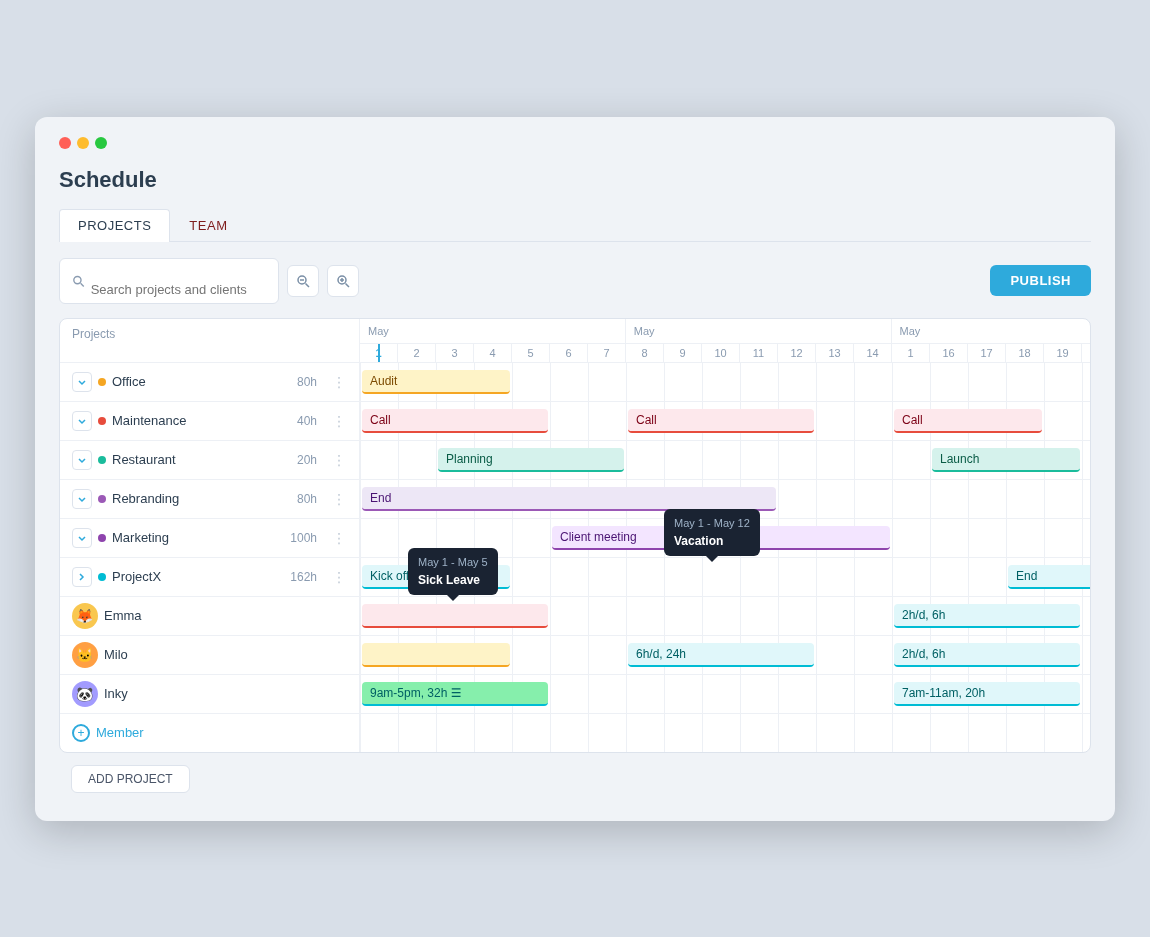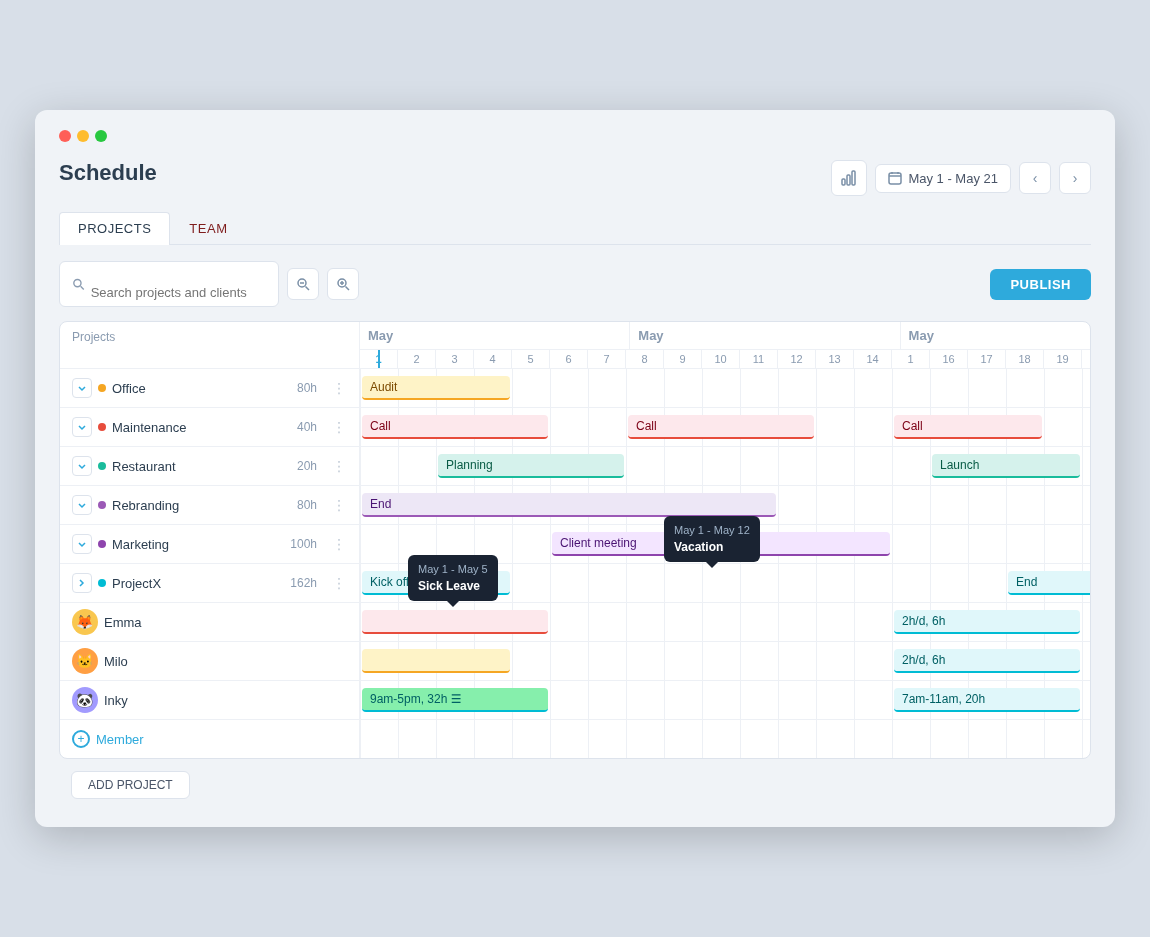--- a/index.html
+++ b/index.html
@@ -164,23 +164,23 @@
     .gantt-right-header {
       flex: 1;
       display: flex;
       flex-direction: column;
     }
     .month-row {
       display: flex;
       border-bottom: 1px solid #edf0f5;
     }
     .month-label {
-      font-size: 13px;
+      font-size: 11px;
       color: #8a9bb0;
-      font-weight: 700;
+      font-weight: 400;
       padding: 3px 8px;
     }
     .days-row {
       display: flex;
     }
     .day-cell {
       width: 38px;
       text-align: center;
       font-size: 11px;
       color: #8a9bb0;
@@ -340,40 +340,20 @@
 
 <div class="window">
   <div class="traffic-lights">
     <div class="dot dot-red"></div>
     <div class="dot dot-yellow"></div>
     <div class="dot dot-green"></div>
   </div>
 
   <div class="header">
     <h1 class="page-title">Schedule</h1>
-    <div class="header-right">
-      <button class="chart-icon-btn">
-        <svg width="16" height="16" viewBox="0 0 16 16" fill="none" stroke="#7a8fa6" stroke-width="1.5">
-          <rect x="1" y="9" width="3" height="6" rx="1"></rect>
-          <rect x="6" y="5" width="3" height="10" rx="1"></rect>
-          <rect x="11" y="1" width="3" height="14" rx="1"></rect>
-        </svg>
-      </button>
-      <button class="date-range-btn">
-        <svg width="14" height="14" viewBox="0 0 14 14" fill="none" stroke="#7a8fa6" stroke-width="1.5">
-          <rect x="1" y="2" width="12" height="11" rx="2"></rect>
-          <line x1="1" y1="5" x2="13" y2="5"></line>
-          <line x1="4" y1="1" x2="4" y2="3"></line>
-          <line x1="10" y1="1" x2="10" y2="3"></line>
-        </svg>
-        <span>May 1 - May 21</span>
-      </button>
-      <button class="nav-btn">‹</button>
-      <button class="nav-btn">›</button>
-    </div>
   </div>
 
   <div class="tabs">
     <div class="tab active">PROJECTS</div>
     <div class="tab">TEAM</div>
   </div>
 
   <div class="toolbar">
     <div class="search-box">
       <svg width="14" height="14" viewBox="0 0 14 14" fill="none" stroke="#8a9bb0" stroke-width="1.5">
@@ -727,20 +707,21 @@
               <div class="gantt-grid-line" style="left: 418px;"></div>
               <div class="gantt-grid-line" style="left: 456px;"></div>
               <div class="gantt-grid-line" style="left: 494px;"></div>
               <div class="gantt-grid-line" style="left: 532px;"></div>
               <div class="gantt-grid-line" style="left: 570px;"></div>
               <div class="gantt-grid-line" style="left: 608px;"></div>
               <div class="gantt-grid-line" style="left: 646px;"></div>
               <div class="gantt-grid-line" style="left: 684px;"></div>
               <div class="gantt-grid-line" style="left: 722px;"></div>
               <div class="gantt-bar" style="left: 2px; width: 148px; background: rgb(254, 243, 199); border-bottom: 2px solid rgb(245, 166, 35); color: rgb(124, 74, 0); top: 7px;"></div>
+              <div class="gantt-bar" style="left: 268px; width: 186px; background: rgb(224, 247, 250); border-bottom: 2px solid rgb(0, 188, 212); color: rgb(0, 96, 100); top: 7px;">6h/d, 24h</div>
               <div class="gantt-bar" style="left: 534px; width: 186px; background: rgb(224, 247, 250); border-bottom: 2px solid rgb(0, 188, 212); color: rgb(0, 96, 100); top: 7px;">2h/d, 6h</div>
             </div>
           </div>
           <div class="gantt-row">
             <div class="gantt-label">
               <div class="avatar" style="background: rgb(162, 155, 254);">🐼</div>
               <span>Inky</span>
             </div>
             <div class="gantt-bars" style="position: relative; min-height: 38px;">
               <div class="gantt-grid-line" style="left: 0px;"></div>

